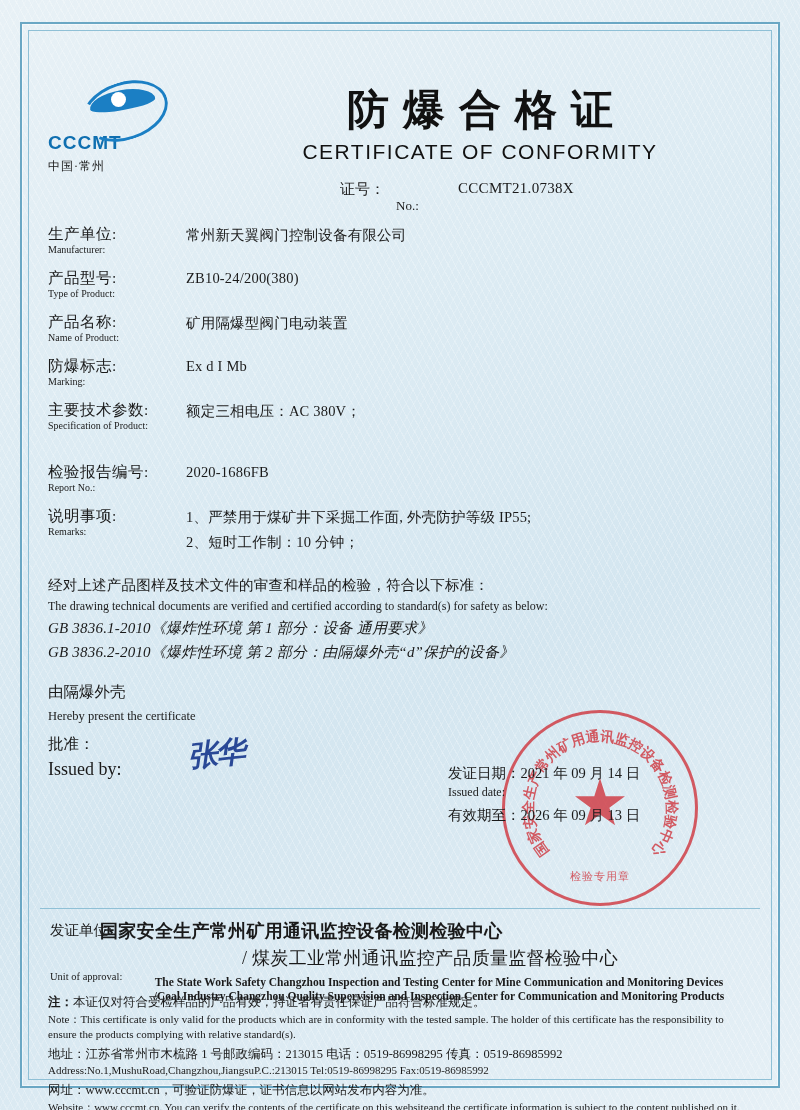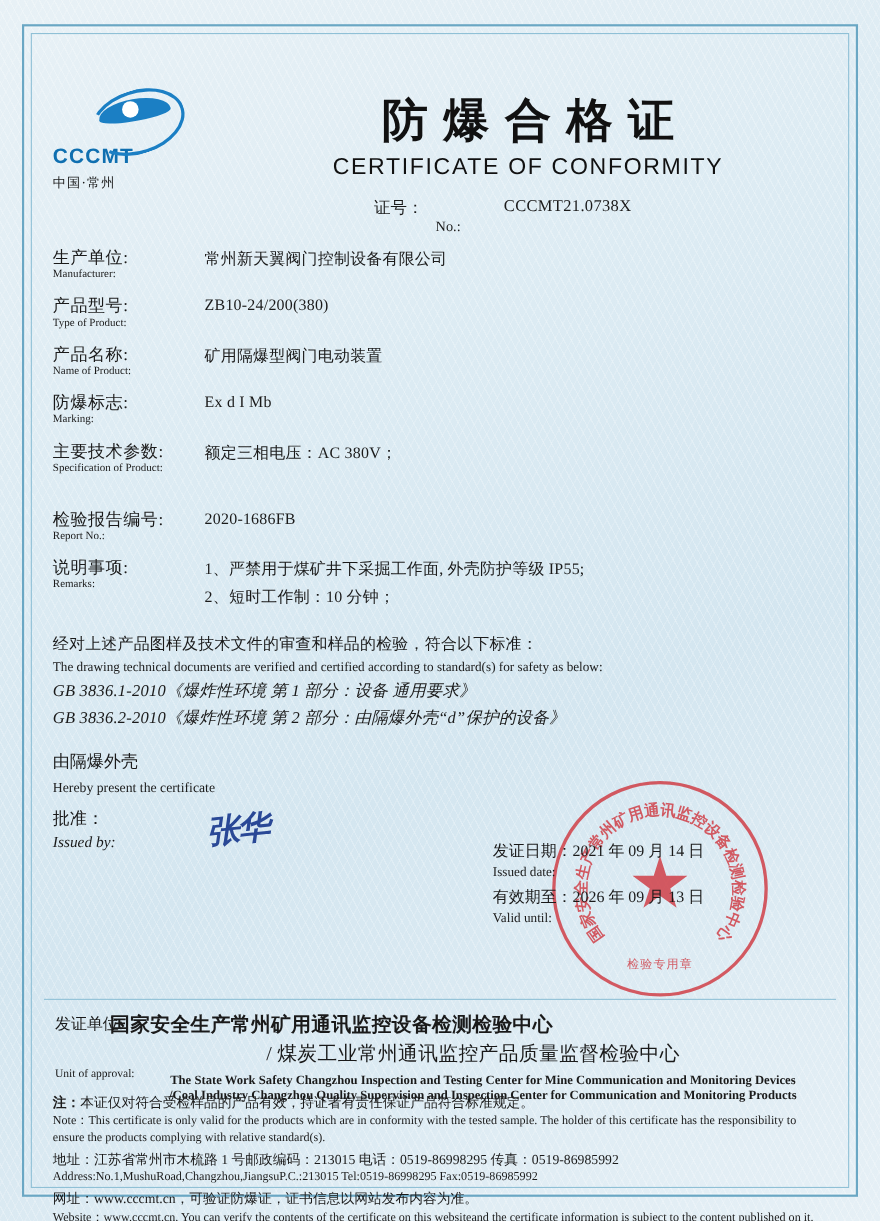--- a/index.html
+++ b/index.html
@@ -227,21 +227,21 @@
   
   .hereby {
     position: absolute;
     left: 8px;
     top: 640px;
     width: 700px;
   }
   .hereby .h-cn { font-size: 15.5px; }
   .hereby .h-en { font-size: 12.5px; margin-top: 6px; }
   .hereby .h-appr { font-size: 15.5px; margin-top: 10px; }
-  .hereby .h-issued { font-size: 14px; margin-top: 4px; font-style: italic; }
+  .hereby .h-issued { font-size: 18px; margin-top: 4px; }
 
   .signature {
     position: absolute;
     left: 148px;
     top: 688px;
     width: 130px;
     height: 52px;
     font-family: "Liberation Serif", serif;
     font-style: italic;
     font-weight: bold;
@@ -504,21 +504,20 @@
       <div class="seal-bottom">检验专用章</div>
     </div>
 
     <div class="dates">
       <div class="d-row">
         <span class="d-cn">发证日期：</span><span class="d-val">2021 年 09 月 14 日</span>
         <div class="d-en">Issued date:</div>
       </div>
       <div class="d-row">
         <span class="d-cn">有效期至：</span><span class="d-val">2026 年 09 月 13 日</span>
-        <div class="d-en">Valid until:</div>
       </div>
     </div>
 
     <div class="issuer">
       <div class="i-cn-label">发证单位:</div>
       <div class="i-cn1">国家安全生产常州矿用通讯监控设备检测检验中心</div>
       <div class="i-cn2">/ 煤炭工业常州通讯监控产品质量监督检验中心</div>
       <div class="i-en-label">Unit of approval:</div>
       <div class="i-en1">The State Work Safety Changzhou Inspection and Testing Center for Mine Communication and Monitoring Devices</div>
       <div class="i-en2">/Coal Industry Changzhou Quality Supervision and Inspection Center for Communication and Monitoring Products</div>

